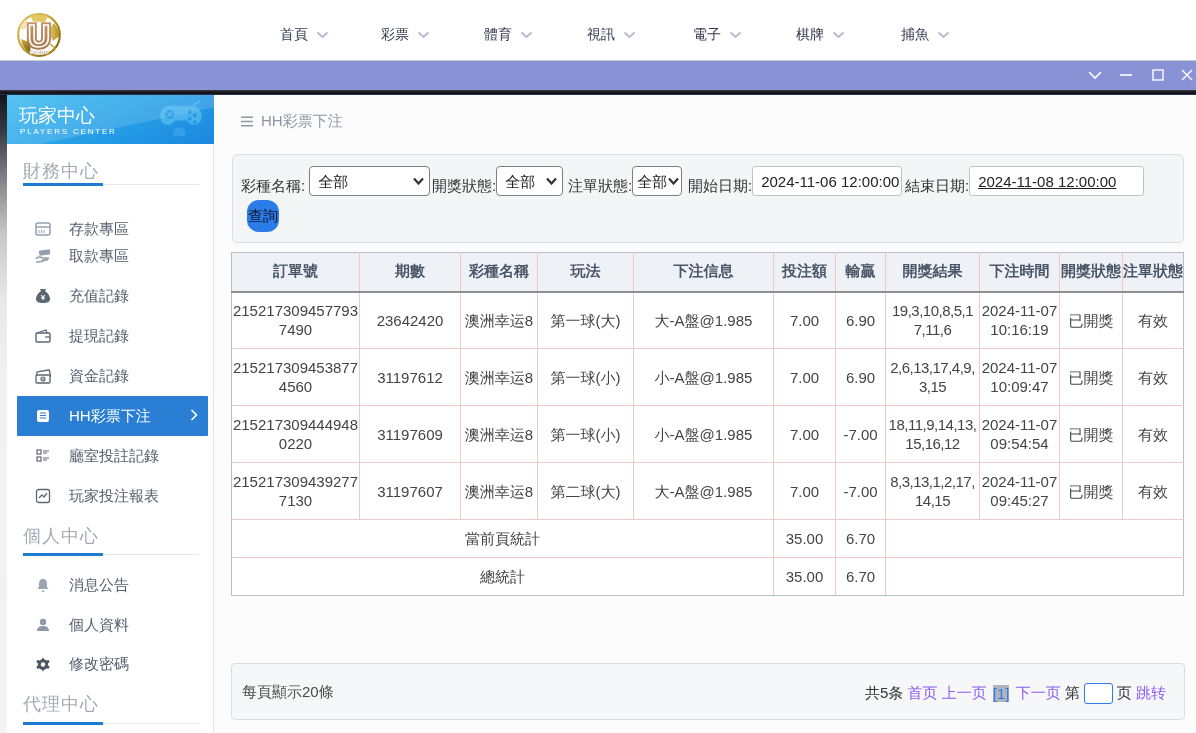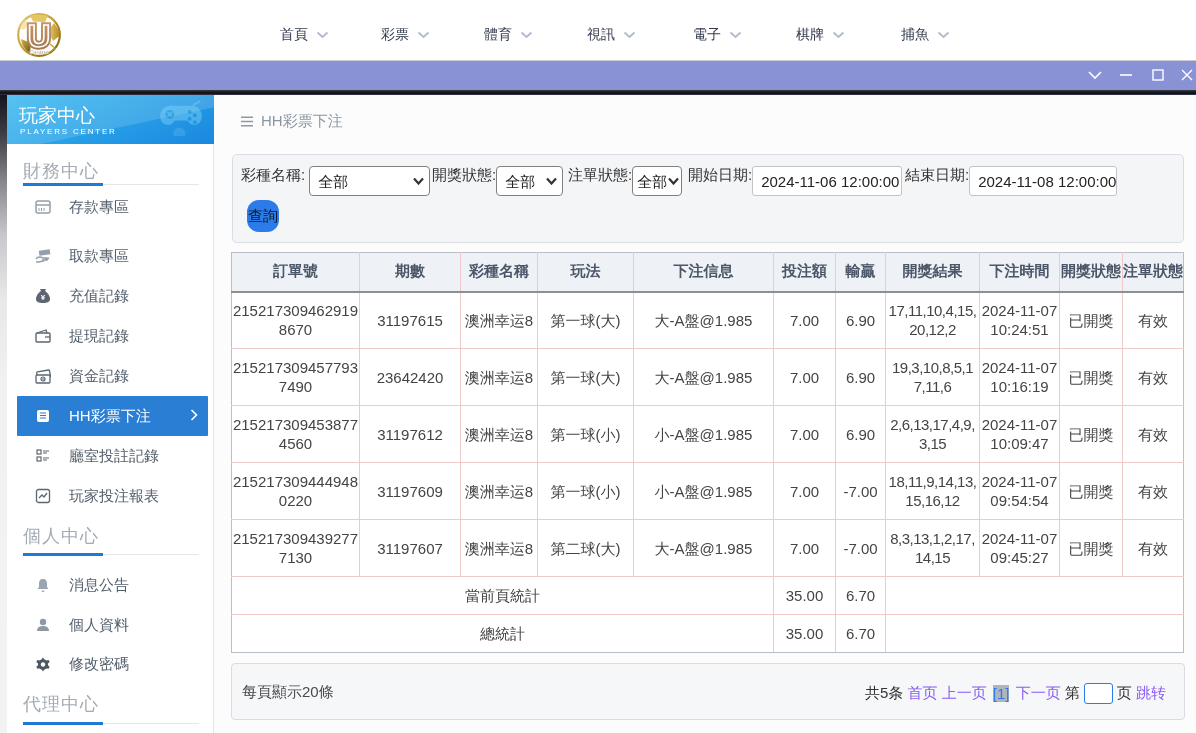--- a/index.html
+++ b/index.html
@@ -29,21 +29,21 @@
 .sitem{position:absolute;left:0;width:207px;height:40px;display:flex;align-items:center;font-size:15px;color:#535e6b}
 .sitem .ic{width:16px;height:16px;margin-left:28px;margin-right:18px;flex:none}
 .sitem.active{left:10px;width:191px;background:#2a7ed3;color:#fff;border-radius:1px}
 .sitem.active .ic{margin-left:18px}
 .sitem.active .arr{position:absolute;right:10px;top:12px}
 
 #main{position:absolute;left:214px;top:95px;width:982px;height:638px;background:#fcfcfd}
 #crumb{position:absolute;left:27px;top:0;height:52px;display:flex;align-items:center;font-size:15px;color:#8a96a3}
 #crumb svg{margin-right:8px}
 #filter{position:absolute;left:18px;top:59px;width:952px;height:89px;background:#f4f5f7;border:1px solid #dadde2;border-radius:5px;font-size:15px;color:#333}
-.frow{position:absolute;display:flex;align-items:flex-start;height:30px;top:11px}
+.frow{position:absolute;display:flex;align-items:flex-end;height:30px;top:11px}
 .fsel{appearance:none;-webkit-appearance:none;border:1px solid #808080;border-radius:4px;background:#fff;height:30px;font-size:15px;color:#222;padding:0 22px 0 8px;font-family:"Liberation Sans",sans-serif}
 .selwrap{position:relative;display:inline-block}
 .selarr{position:absolute;right:6px;top:11px;pointer-events:none}
 .finp{border:1px solid #c0c4c9;border-radius:3px;background:#fff;height:30px;font-size:15px;color:#222;padding:0 0 0 8px;font-family:"Liberation Sans",sans-serif}
 #qbtn{position:absolute;left:14px;top:45px;width:32px;height:32px;background:#2b7ce9;color:#0f172a;border:none;border-radius:12px;font-size:15px;font-family:"Liberation Sans",sans-serif}
 
 #tbl{position:absolute;left:17px;top:157px;width:952px;border-collapse:collapse;table-layout:fixed;font-size:15px;color:#444;background:#fff}
 #tbl th{height:39px;background:#eef1f6;color:#4b5668;font-weight:bold;border:1px solid #f0c9c9;border-bottom:2px solid #8f8f8f;padding:0}
 #tbl th:first-child{border-left:1px solid #b9bfc7}
 #tbl th:last-child{border-right:1px solid #b9bfc7}
@@ -153,21 +153,21 @@
       <path d="M44 8 C46 4 50 6 52 2" stroke="#7fd4f8" stroke-width="2" fill="none"></path>
       <circle cx="28" cy="40" r="7" fill="#7fd4f8" opacity=".5"></circle>
     </svg>
     <div class="t1">玩家中心</div>
     <div class="t2">PLAYERS CENTER</div>
   </div>
   <div class="stitle" style="top:64px">財務中心</div>
   <div class="sline" style="top:89px">
       <i></i>
     </div>
-  <div class="sitem" style="top:92px"><svg class="ic" viewBox="0 0 16 16">
+  <div class="sitem" style="top:114px"><svg class="ic" viewBox="0 0 16 16">
         <rect x="1" y="2" width="14" height="12" rx="2" fill="none" stroke="#92a0ae" stroke-width="1.5"></rect>
         <path d="M1 6 h14" stroke="#92a0ae" stroke-width="1.5"></path>
         <path d="M4 9v3 M6.5 9v3 M9 9v3" stroke="#92a0ae" stroke-width="1"></path>
       </svg>存款專區</div>
   <div class="sitem" style="top:141px"><svg class="ic" viewBox="0 0 16 16">
         <rect x="4" y="2" width="11" height="5" fill="#92a0ae" transform="rotate(-8 9 4)"></rect>
         <path d="M1 11 C3 8 6 9 8 10 L12 10 C13 10 13 12 12 12 L7 12 M1 14 L4 14 L8 13 L14 10" stroke="#92a0ae" stroke-width="1.4" fill="none"></path>
       </svg>取款專區</div>
   <div class="sitem" style="top:181px"><svg class="ic" viewBox="0 0 16 16">
         <path d="M6 3 L5 1 h6 L10 3 Z" fill="#5c6670"></path>
@@ -230,21 +230,21 @@
     <div class="frow" style="left:8px">彩種名稱:&nbsp;<span class="selwrap"><select class="fsel" style="width:121px"><option>全部</option></select><svg class="selarr" width="11" height="8" viewBox="0 0 11 8">
             <path d="M1 1.5 L5.5 6.5 L10 1.5" stroke="#333" stroke-width="2.2" fill="none"></path>
           </svg></span></div>
     <div class="frow" style="left:199px">開獎狀態:<span class="selwrap"><select class="fsel" style="width:67px"><option>全部</option></select><svg class="selarr" width="11" height="8" viewBox="0 0 11 8">
             <path d="M1 1.5 L5.5 6.5 L10 1.5" stroke="#333" stroke-width="2.2" fill="none"></path>
           </svg></span></div>
     <div class="frow" style="left:335px">注單狀態:<span class="selwrap"><select class="fsel" style="width:50px;padding:0 14px 0 4px"><option>全部</option></select><svg class="selarr" style="right:3px" width="11" height="8" viewBox="0 0 11 8">
             <path d="M1 1.5 L5.5 6.5 L10 1.5" stroke="#333" stroke-width="2.2" fill="none"></path>
           </svg></span></div>
     <div class="frow" style="left:455px">開始日期:<input class="finp" style="width: 150px;" value="2024-11-06 12:00:00"></div>
-    <div class="frow" style="left:672px">結束日期:<input class="finp" style="width: 148px;" value="2024-11-08 12:00:00"></div>
+    <div class="frow" style="left:672px">結束日期:<input class="finp" style="width: 175px; text-decoration: underline;" value="2024-11-08 12:00:00"></div>
     <button id="qbtn">查詢</button>
   </div>
   <table id="tbl">
     <colgroup>
         <col style="width:128px">
         <col style="width:101px">
         <col style="width:77px">
         <col style="width:96px">
         <col style="width:140px">
         <col style="width:62px">
@@ -262,33 +262,20 @@
           <th>玩法</th>
           <th>下注信息</th>
           <th>投注額</th>
           <th>輸贏</th>
           <th>開獎結果</th>
           <th>下注時間</th>
           <th>開獎狀態</th>
           <th>注單狀態</th>
         </tr>
     <tr>
-          <td>215217309462919<br>8670</td>
-          <td>31197615</td>
-          <td>澳洲幸运8</td>
-          <td>第一球(大)</td>
-          <td>大-A盤@1.985</td>
-          <td>7.00</td>
-          <td>6.90</td>
-          <td class="nm">17,11,10,4,15,<br>20,12,2</td>
-          <td>2024-11-07<br>10:24:51</td>
-          <td>已開獎</td>
-          <td>有效</td>
-        </tr>
-    <tr>
           <td>215217309457793<br>7490</td>
           <td>23642420</td>
           <td>澳洲幸运8</td>
           <td>第一球(大)</td>
           <td>大-A盤@1.985</td>
           <td>7.00</td>
           <td>6.90</td>
           <td class="nm">19,3,10,8,5,1<br>7,11,6</td>
           <td>2024-11-07<br>10:16:19</td>
           <td>已開獎</td>

